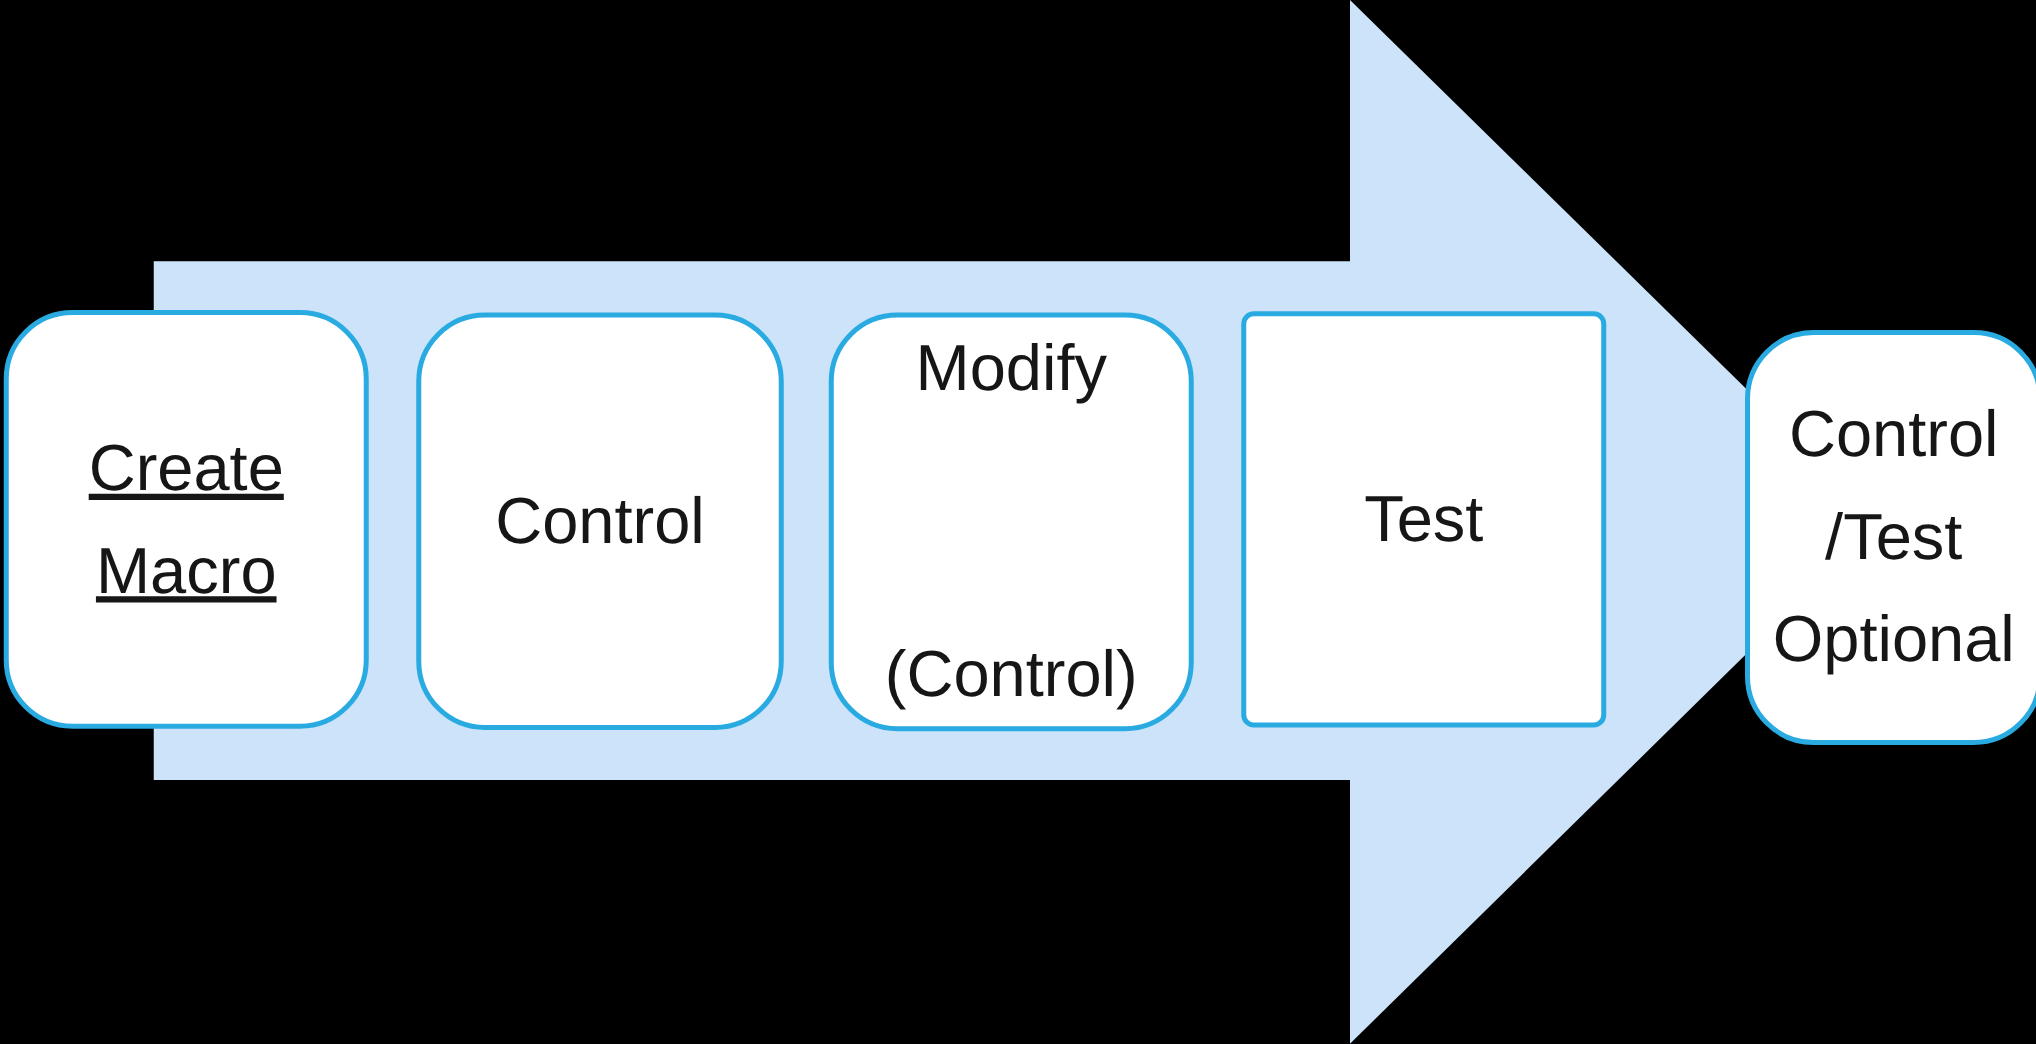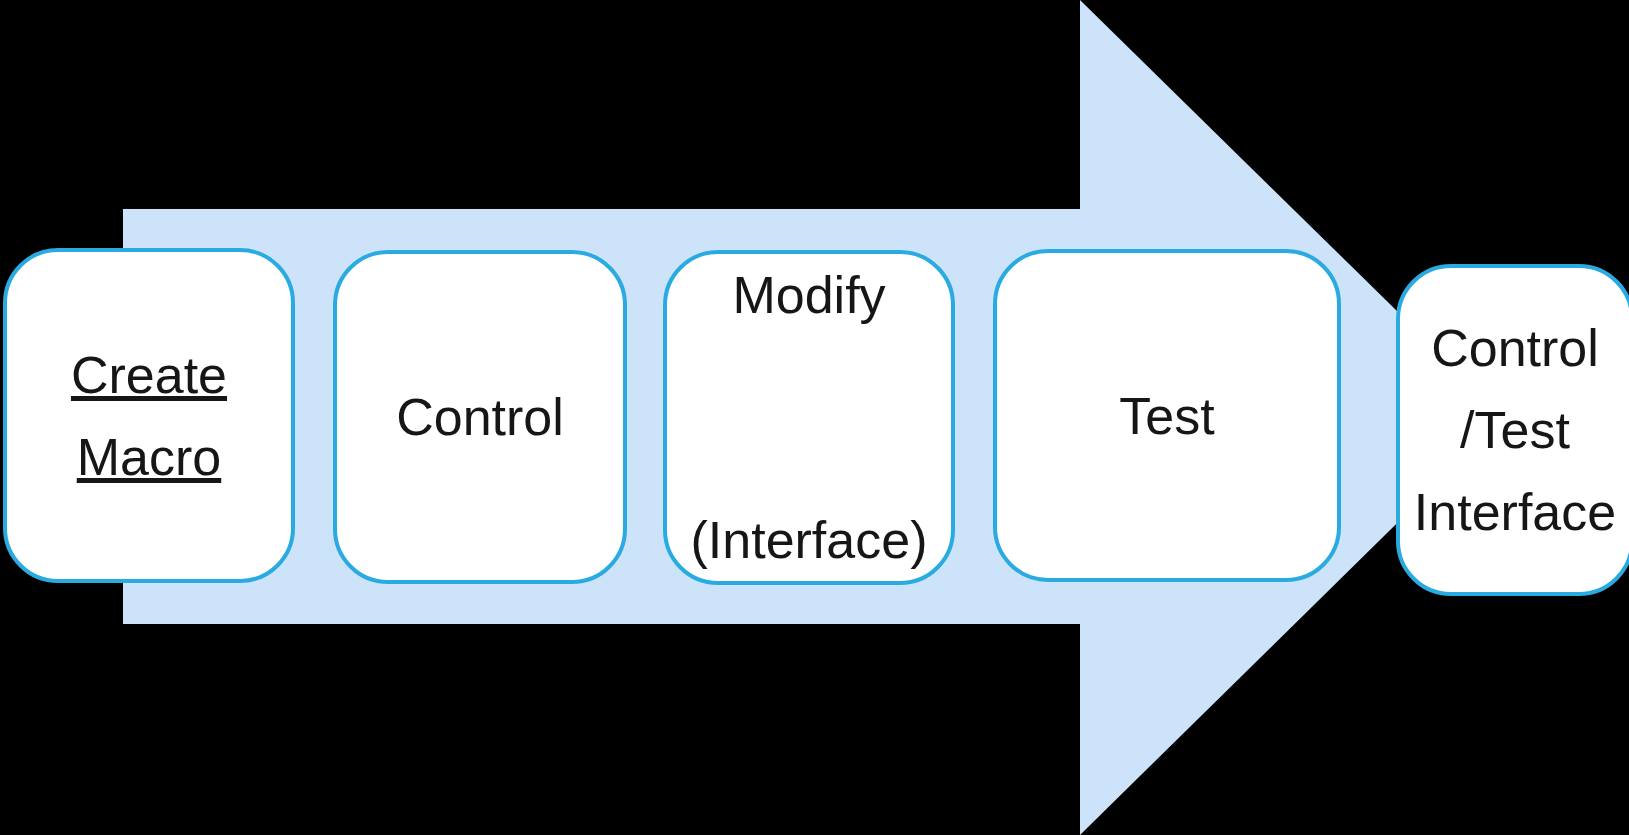--- a/index.html
+++ b/index.html
@@ -36,21 +36,21 @@
     text-align: center;
     color: var(--box-text, #161616);
     font-size: 52px;
     line-height: 82px;
     white-space: nowrap;
   }
   .step .line { display: block; }
   .s1 { left: 3px;    top: 248px; width: 292px; height: 335px; text-decoration: underline; }
   .s2 { left: 333px;  top: 250px; width: 294px; height: 334px; }
   .s3 { left: 663px;  top: 250px; width: 292px; height: 335px; justify-content: space-between; }
-  .s4 { left: 993px;  top: 249px; width: 348px; height: 333px; }
+  .s4 { left: 993px;  top: 249px; width: 292px; height: 333px; border-radius: 10px; }
   .s5 { left: 1396px; top: 248px; width: 238px; height: 332px; margin-top: 16px; }
 </style>
 </head>
 <body style="background: rgb(0, 0, 0);">
 
 <div class="canvas" style="background: rgb(0, 0, 0);">
 
   <svg class="arrow-svg" viewBox="0 0 1629 835" aria-hidden="true">
     <polygon points="123,209 1080,209 1080,0 1505,417 1080,835 1080,624 123,624" fill="#cce3fa"></polygon>
   </svg>
@@ -59,26 +59,26 @@
     <span class="line">Create</span>
     <span class="line">Macro</span>
   </div>
 
   <div class="step s2">
     <span class="line">Control</span>
   </div>
 
   <div class="step s3">
     <span class="line">Modify</span>
-    <span class="line">(Interface)</span>
+    <span class="line">(Control)</span>
   </div>
 
   <div class="step s4">
     <span class="line">Test</span>
   </div>
 
   <div class="step s5">
     <span class="line">Control</span>
     <span class="line">/Test</span>
-    <span class="line">Interface</span>
+    <span class="line">Optional</span>
   </div>
 
 </div>
 
 </body></html>

